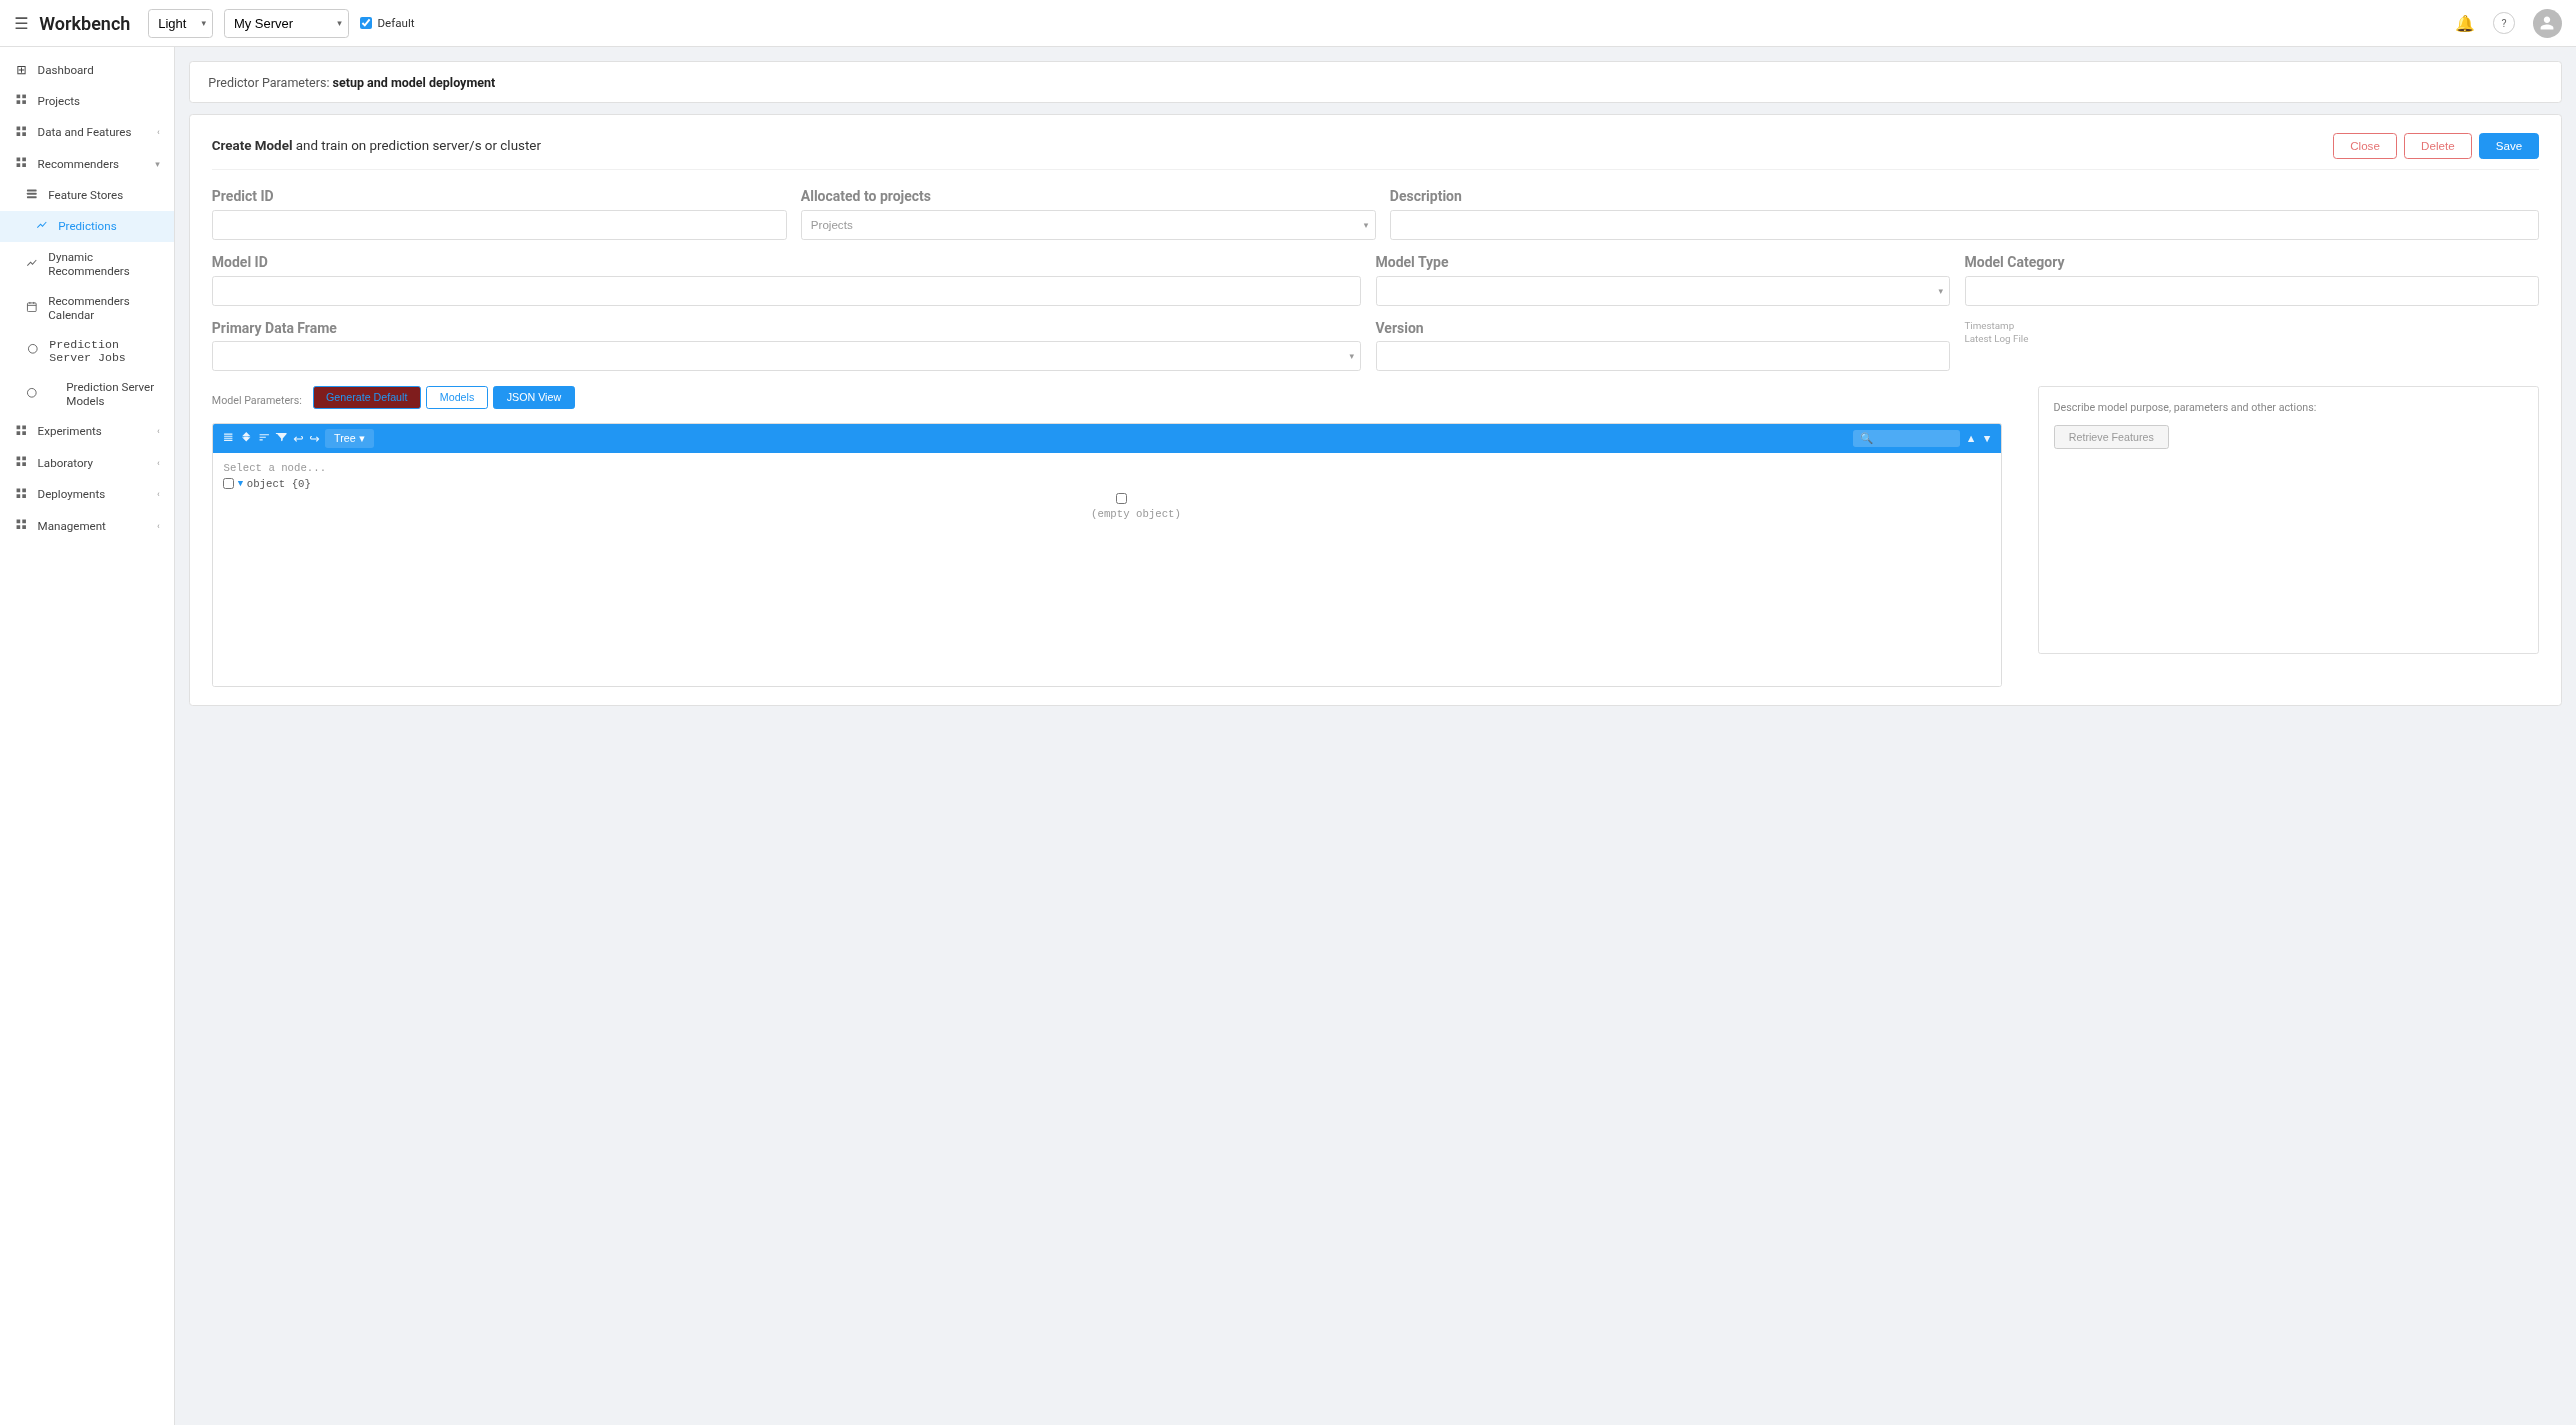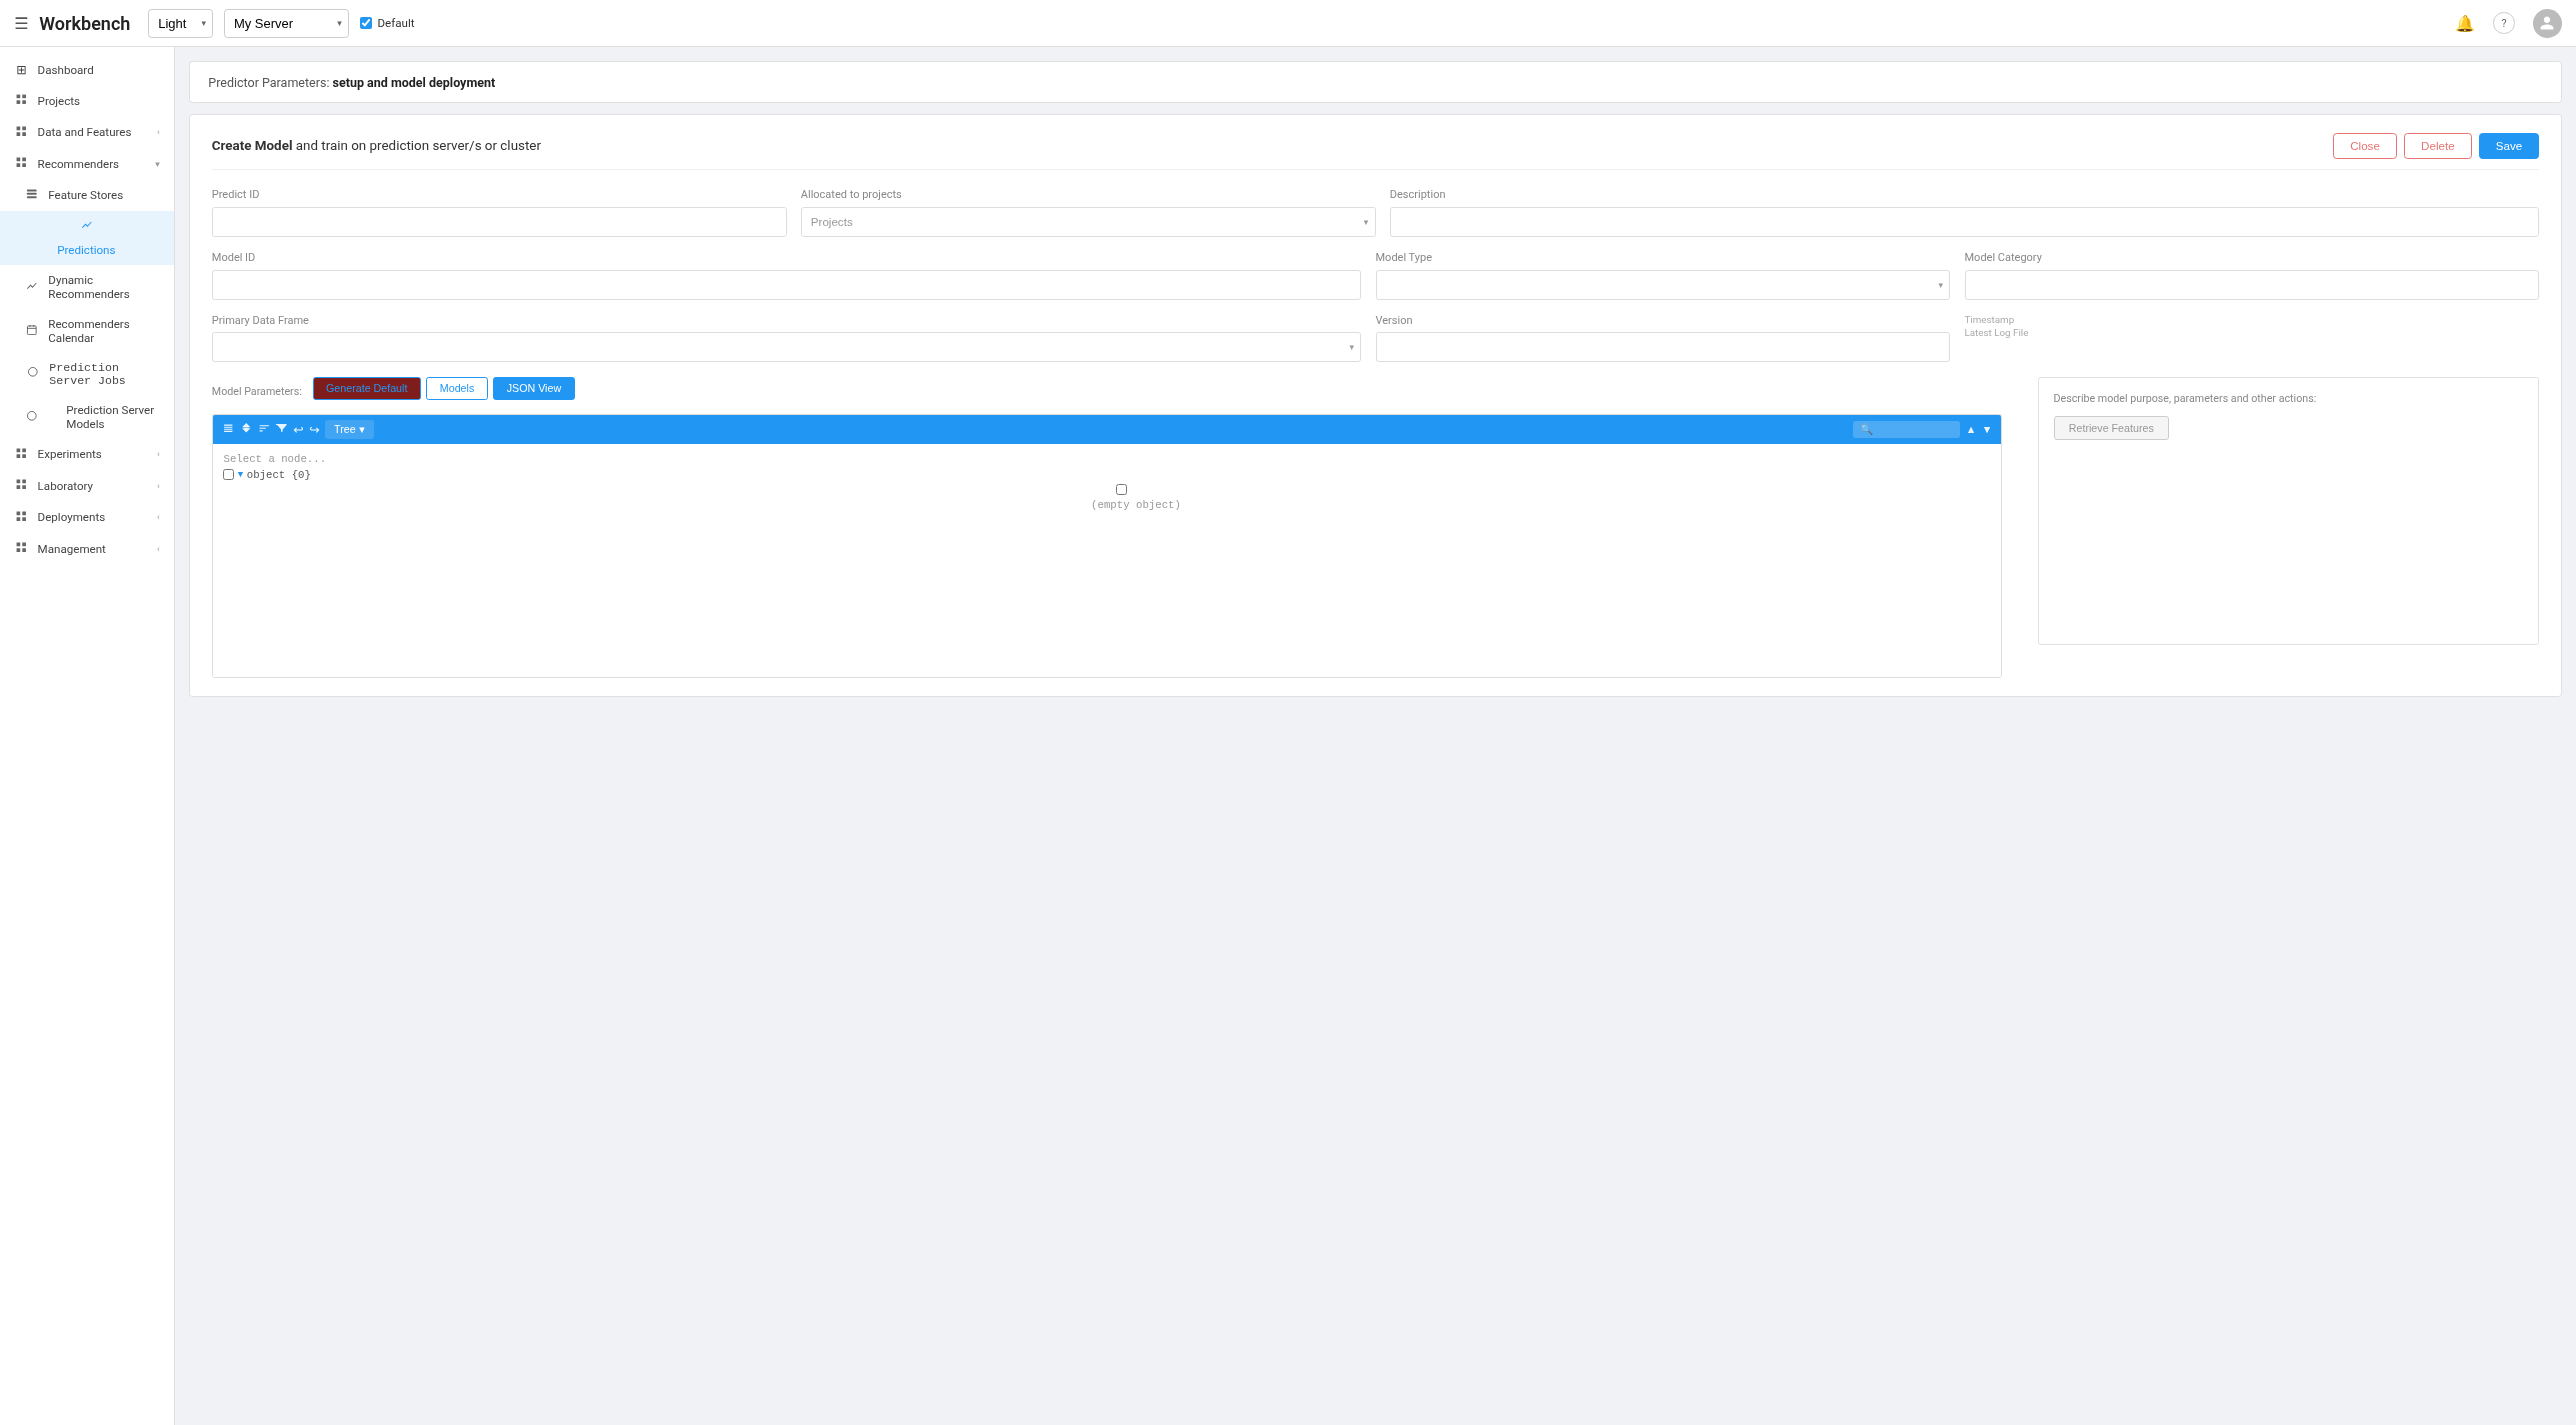--- a/index.html
+++ b/index.html
@@ -70,21 +70,21 @@
     .header-btns { display: flex; gap: 7.2px; }
     .btn { padding: 5.4px 16px; border-radius: 3.6px; font-size: 11.6px; cursor: pointer; border: 0.9px solid; font-weight: 500; }
     .btn-close { background: #fff; border-color: #e57373; color: #e57373; }
     .btn-delete { background: #fff; border-color: #e57373; color: #e57373; }
     .btn-save { background: #2196F3; border-color: #2196F3; color: #fff; }
 
     
     .form-row { display: flex; gap: 14.3px; margin-bottom: 14.3px; }
     .form-group { display: flex; flex-direction: column; gap: 3.6px; flex: 1; }
     .form-group.flex2 { flex: 2; }
-    .form-label { font-size: 11px; color: #888; margin-bottom: 1.8px; }
+    .form-label { font-size: 14px; color: #888; margin-bottom: 1.8px; font-weight: bold; }
     .form-input {
       border: 0.9px solid #ddd; border-radius: 2.7px; padding: 5.4px 9px;
       font-size: 11.6px; color: #333; background: #fff; height: 30px;
       outline: none;
     }
     .form-select {
       border: 0.9px solid #ddd; border-radius: 2.7px; padding: 5.4px 9px;
       font-size: 11.6px; color: #999; background: #fff; height: 30px;
       appearance: none; cursor: pointer;
     }
@@ -235,21 +235,21 @@
       <span class="s-icon">
         <svg width="11.6" height="11.6" viewBox="0 0 24 24" fill="#666">
             <rect x="2" y="3" width="20" height="4" rx="1"></rect>
             <rect x="2" y="10" width="20" height="4" rx="1"></rect>
             <rect x="2" y="17" width="20" height="4" rx="1"></rect>
           </svg>
       </span>
       <span class="s-label">Feature Stores</span>
     </div>
 
-    <div class="sidebar-item active" style="padding-left:13px;flex-direction:column;">
+    <div class="sidebar-item active" style="padding-left:35px;">
       <span class="s-icon">
         <svg width="11.6" height="11.6" viewBox="0 0 24 24" fill="#2196F3">
             <path d="M3.5 18.49l6-6.01 4 4L22 6.92l-1.41-1.41-7.09 7.97-4-4L2 16.99z"></path>
           </svg>
       </span>
       <span class="s-label">Predictions</span>
     </div>
 
     <div class="sidebar-item" style="padding-left:25px;">
       <span class="s-icon">

